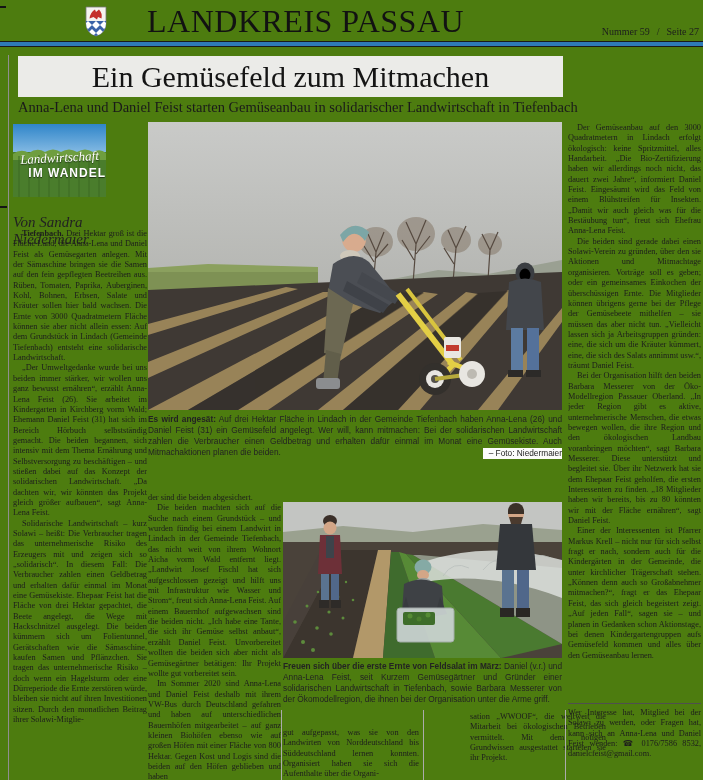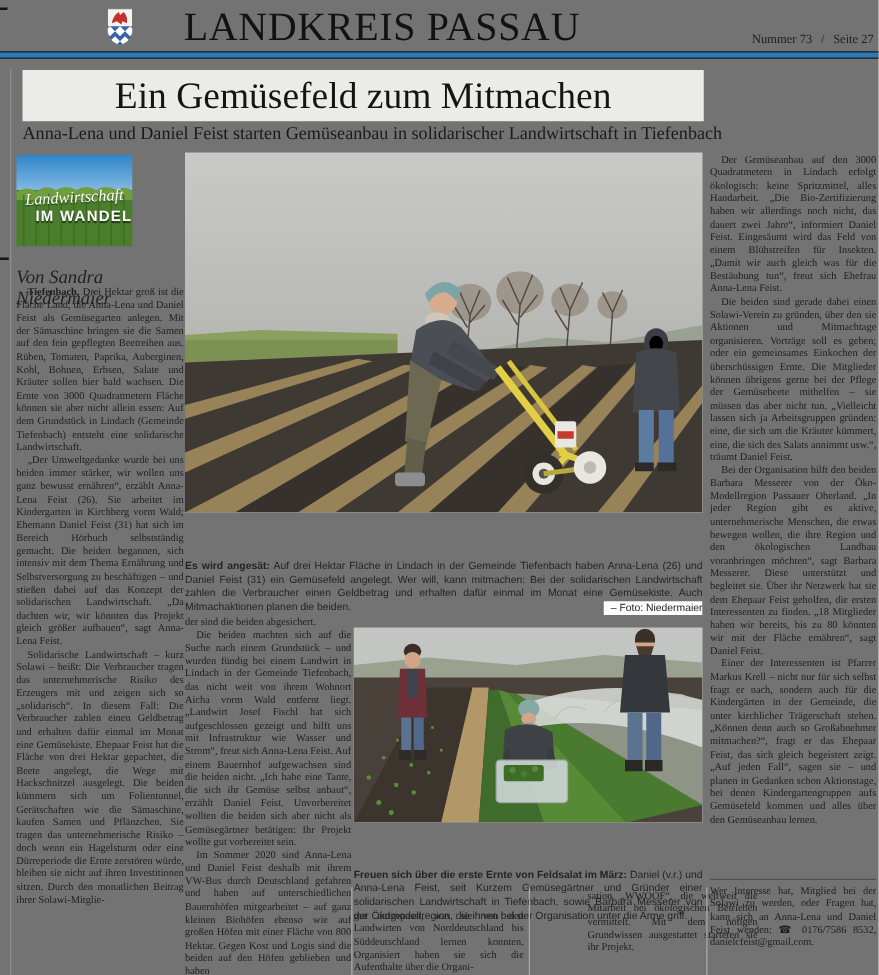--- a/index.html
+++ b/index.html
@@ -1,19 +1,19 @@
 <!DOCTYPE html>
 <html lang="de"><head>
 <meta charset="utf-8">
 <style>
   * { margin:0; padding:0; box-sizing:border-box; }
   html,body { background:#ffffff; }
   .page {
     position:relative; width:703px; height:780px; overflow:hidden;
-    background:#737373; color:#1c1c1c;
+    background:#4d7c0f; color:#1c1c1c;
     font-family:"Liberation Serif","DejaVu Serif",serif;
     text-decoration:underline;
   }
   
   .mast-logo { position:absolute; left:85px; top:6px; width:22px; height:31px; }
   .mast-title {
     position:absolute; left:147px; top:3px; width:420px;
     font-size:32px; letter-spacing:0.5px; color:#121212; white-space:nowrap;
   }
   .mast-meta {
@@ -74,21 +74,21 @@
   .vsep1 { left:281px; } .vsep2 { left:423px; } .vsep3 { left:565px; }
 
   
   figure { position:absolute; overflow:hidden; background:#b9bab7; }
   figure svg { display:block; width:100%; height:100%; }
   .main-photo { left:148px; top:122px; width:414px; height:288px; }
   .photo2     { left:283px; top:502px; width:279px; height:156px; }
 
   .caption {
     position:absolute; font-family:"Liberation Sans","DejaVu Sans",sans-serif;
-    font-size:8.3px; line-height:11px; color:#232323; text-align:justify; overflow:hidden;margin-top:33px;
+    font-size:8.3px; line-height:11px; color:#232323; text-align:justify; overflow:hidden;
   }
   .cap-lead { font-weight:bold; }
   .main-caption { left:148px; top:414px; width:414px; height:46px; }
   .main-caption .credit { position:absolute; right:0; bottom:1px; background:#fcfcfb; padding-left:6px; }
   .caption2 { left:283px; top:661px; width:279px; height:46px; }
 </style>
 </head>
 <body>
 
 <div class="page">
@@ -107,21 +107,21 @@
         <path d="M3,15 L7,19 L3,23 L-1,19 Z"></path>
           <path d="M11,15 L15,19 L11,23 L7,19 Z"></path>
           <path d="M19,15 L23,19 L19,23 L15,19 Z"></path>
         <path d="M7,23 L11,27 L7,31 L3,27 Z"></path>
           <path d="M15,23 L19,27 L15,31 L11,27 Z"></path>
       </g>
     </g>
   </svg>
   <div class="mast-title">LANDKREIS PASSAU</div>
   <div class="mast-meta">
-    <span>Nummer 73</span><span class="sep">/</span><span>Seite 27</span>
+    <span>Nummer 59</span><span class="sep">/</span><span>Seite 27</span>
   </div>
   <div class="mast-rule" style="background: rgb(46, 122, 182);"></div>
   <div class="edge-rule"></div>
   <div class="dash dash1"></div>
   <div class="dash dash2"></div>
 
   <section class="headline-band">
     <h1>Ein Gemüsefeld zum Mitmachen</h1>
   </section>
   <h2 class="subheadline">Anna-Lena und Daniel Feist starten Gemüseanbau in solidarischer Landwirtschaft in Tiefenbach</h2>

